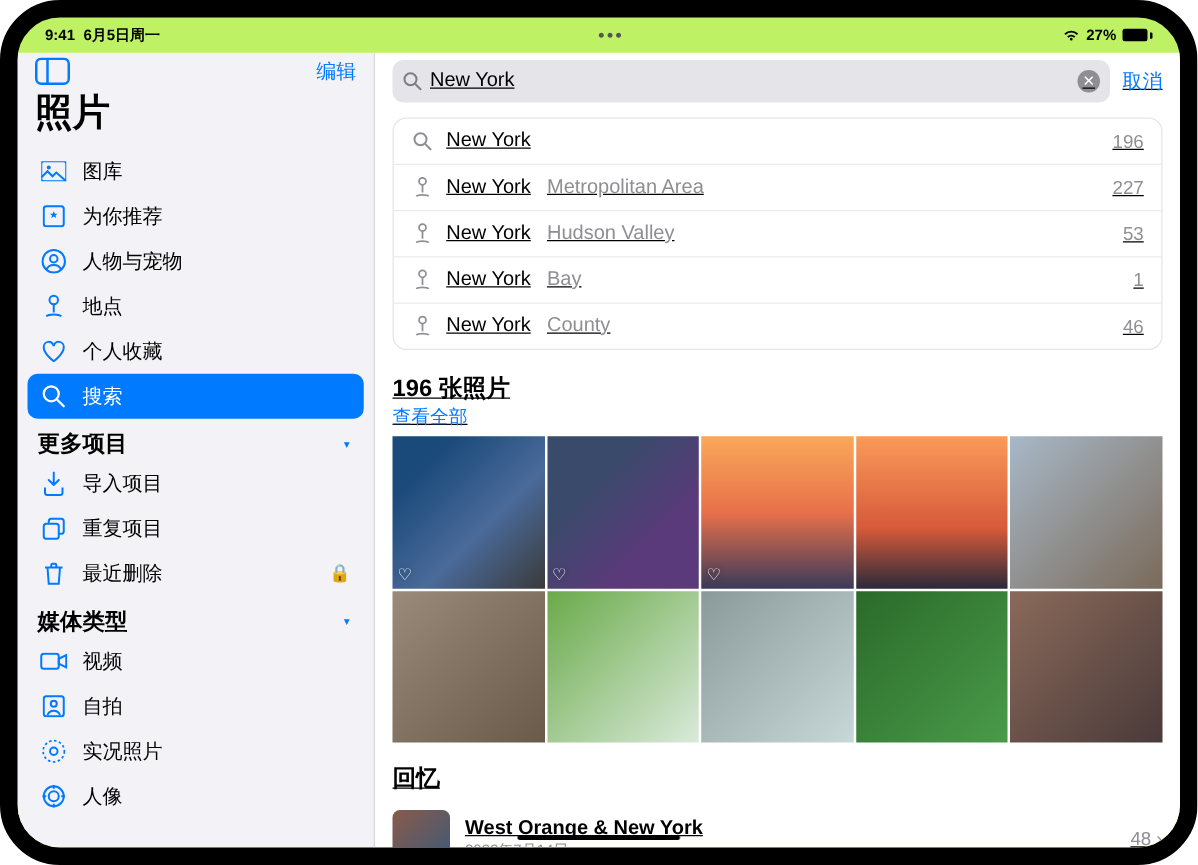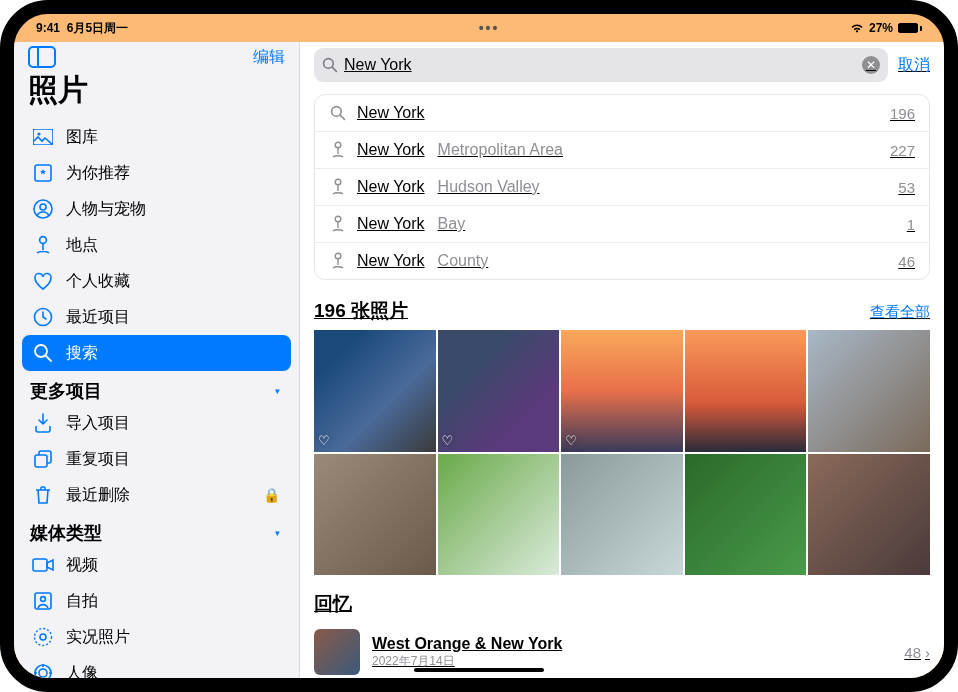--- a/index.html
+++ b/index.html
@@ -9,21 +9,21 @@
     width: 958px;
     height: 692px;
     overflow: hidden;
     position: relative;
   }
   .device-frame {
     position: absolute;
     inset: 0;
     border: 14px solid #000;
     border-radius: 48px;
-    background: #fdba74;
+    background: #bef264;
     overflow: hidden;
   }
   .screen {
     position: absolute;
     inset: 0;
     display: flex;
     flex-direction: column;
   }
   .status-bar {
     height: 28px;
@@ -159,20 +159,21 @@
   }
   .sugg:last-child { border-bottom:none; }
   .sugg .sicon { width:18px; height:18px; color:#8e8e93; display:flex; align-items:center; justify-content:center;}
   .sugg .main-txt { color:#000; }
   .sugg .sub-txt { color:#8e8e93; margin-left:3px;}
   .sugg .count { margin-left:auto; color:#8e8e93; font-size:15px;}
 
   .photo-header {
     display:flex; justify-content:space-between; align-items:baseline;
     padding: 18px 14px 6px 14px;
+    flex-direction: column;
   }
   .photo-header h2 { font-size:19px; font-weight:700;}
   .see-all { color:#007aff; font-size:15px;}
 
   .photo-grid {
     display:grid;
     grid-template-columns: repeat(5, 1fr);
     gap:2px;
     padding: 0 14px;
   }
@@ -290,29 +291,20 @@
               </span>
             <span>地点</span>
           </div>
           <div class="sidebar-item">
             <span class="s-icon">
                 <svg width="20" height="18" viewBox="0 0 20 18">
                   <path d="M10 17S2 11 2 6a4 4 0 018-1 4 4 0 018 1c0 5-8 11-8 11z" fill="none" stroke="currentColor" stroke-width="1.6"></path>
                 </svg>
               </span>
             <span>个人收藏</span>
-          </div>
-          <div class="sidebar-item">
-            <span class="s-icon">
-                <svg width="20" height="20" viewBox="0 0 20 20">
-                  <circle cx="10" cy="10" r="8.5" fill="none" stroke="currentColor" stroke-width="1.6"></circle>
-                  <path d="M10 5v5l3 2" fill="none" stroke="currentColor" stroke-width="1.6" stroke-linecap="round"></path>
-                </svg>
-              </span>
-            <span>最近项目</span>
           </div>
           <div class="sidebar-item active">
             <span class="s-icon">
                 <svg width="20" height="20" viewBox="0 0 20 20">
                   <circle cx="8" cy="8" r="6" fill="none" stroke="currentColor" stroke-width="1.8"></circle>
                   <line x1="13" y1="13" x2="18" y2="18" stroke="currentColor" stroke-width="1.8" stroke-linecap="round"></line>
                 </svg>
               </span>
             <span>搜索</span>
           </div>

